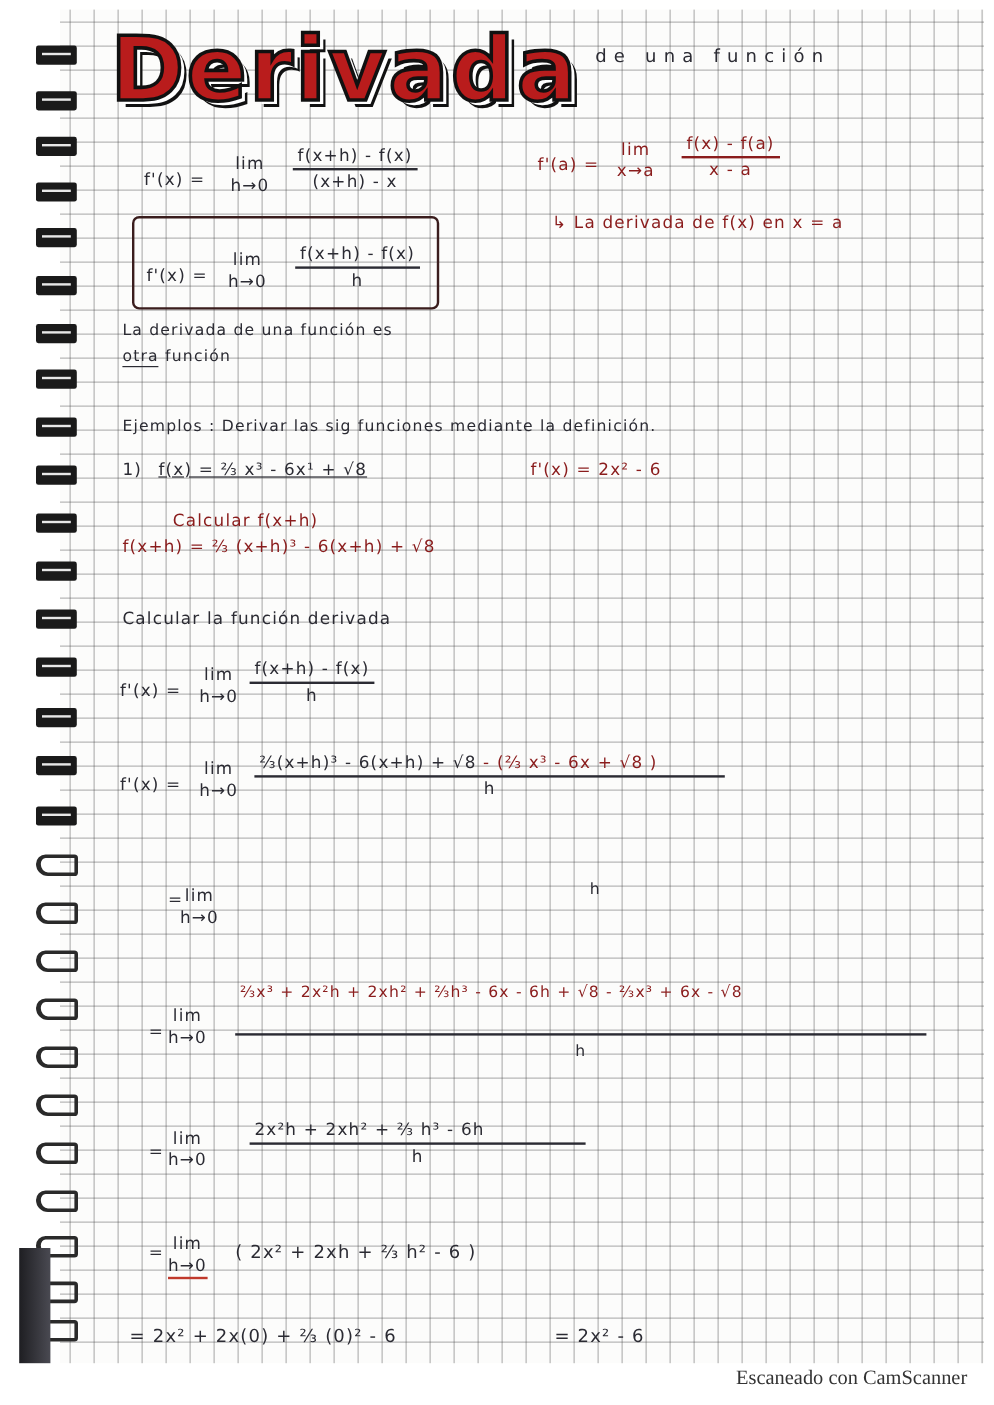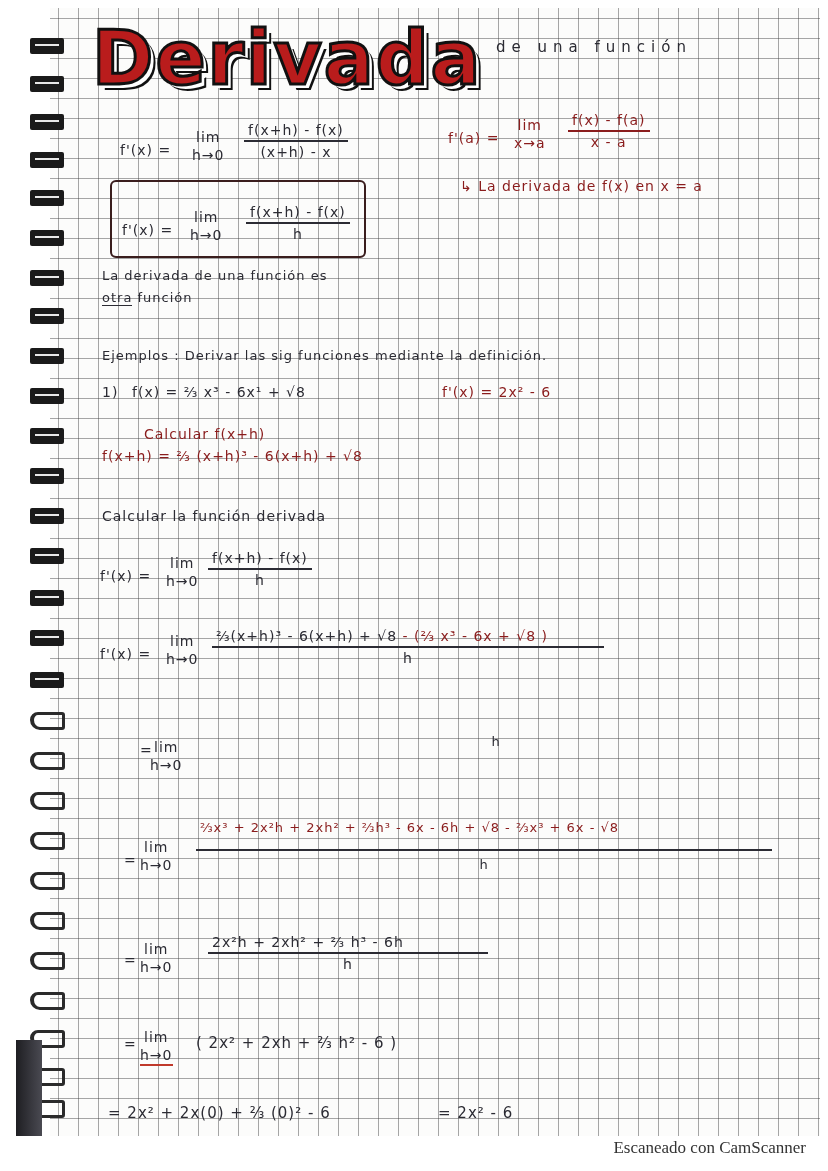--- a/index.html
+++ b/index.html
@@ -158,21 +158,21 @@
 </div>
 <div class="hw red" style="left:460px;top:178px;">↳ La derivada de f(x) en x = a</div>
 
 <div class="hw" style="left:102px;top:268px;font-size:13px;">La derivada de una función es</div>
 <div class="hw" style="left:102px;top:290px;font-size:13px;">
   <span class="underline">otra</span><span> función</span>
 </div>
 
 <div class="hw" style="left:102px;top:348px;font-size:13px;">Ejemplos : Derivar las sig funciones mediante la definición.</div>
 <div class="hw" style="left:102px;top:384px;">1)</div>
-<div class="hw" style="left:132px;top:384px;">f(x) = ⅔ x³ - 6x¹ + √8</div>
+<div class="hw" style="left:132px;top:384px;text-decoration:underline;">f(x) = ⅔ x³ - 6x¹ + √8</div>
 <div class="hw red" style="left:442px;top:384px;">f'(x) = 2x² - 6</div>
 
 <div class="hw red" style="left:102px;top:426px;margin-left:42px;">Calcular f(x+h)</div>
 <div class="hw red" style="left:102px;top:448px;">f(x+h) = ⅔ (x+h)³ - 6(x+h) + √8</div>
 
 <div class="hw" style="left:102px;top:508px;">Calcular la función derivada</div>
 
 <div class="hw" style="left:100px;top:568px;">f'(x) =</div>
 <div class="lim hw" style="left:166px;top:554px;">
   <span>lim</span>
@@ -201,21 +201,21 @@
 <div class="frac hw" style="left:208px;top:732px;width:576px;font-size:13px;">
   <span class="den">h</span>
 </div>
 
 <div class="hw" style="left:124px;top:852px;">=</div>
 <div class="lim hw" style="left:140px;top:838px;">
   <span>lim</span>
   <span>h→0</span>
 </div>
 <div class="frac hw red" style="left:196px;top:820px;width:576px;font-size:13px;">
-  <span class="num" style="width:568px;border-bottom-color:#2b2b33;padding-bottom:14px;">⅔x³ + 2x²h + 2xh² + ⅔h³ - 6x - 6h + √8 - ⅔x³ + 6x - √8</span>
+  <span class="num" style="width:568px;border-bottom-color:#2b2b33;padding-bottom:26px;">⅔x³ + 2x²h + 2xh² + ⅔h³ - 6x - 6h + √8 - ⅔x³ + 6x - √8</span>
   <span class="den" style="color:#2b2b33;padding-top:6px;">h</span>
 </div>
 
 <div class="hw" style="left:124px;top:952px;">=</div>
 <div class="lim hw" style="left:140px;top:940px;">
   <span>lim</span>
   <span>h→0</span>
 </div>
 <div class="frac hw" style="left:208px;top:934px;width:280px;">
   <span class="num" style="width:272px;">2x²h + 2xh² + ⅔ h³ - 6h</span>
@@ -223,15 +223,15 @@
 </div>
 
 <div class="hw" style="left:124px;top:1036px;">=</div>
 <div class="lim hw" style="left:140px;top:1028px;">
   <span>lim</span>
   <span style="border-bottom:2px solid #c0392b;">h→0</span>
 </div>
 <div class="hw" style="left:196px;top:1034px;font-size:15px;">( 2x² + 2xh + ⅔ h² - 6 )</div>
 
 <div class="hw" style="left:108px;top:1104px;font-size:15px;">= 2x² + 2x(0) + ⅔ (0)² - 6</div>
-<div class="hw" style="left:438px;top:1104px;font-size:15px;">= 2x² - 6</div>
+<div class="hw" style="left:438px;top:1104px;font-size:15px;padding-left:24px;">= 2x² - 6</div>
 
 <div class="footer">Escaneado con CamScanner</div>
 
 </body></html>

